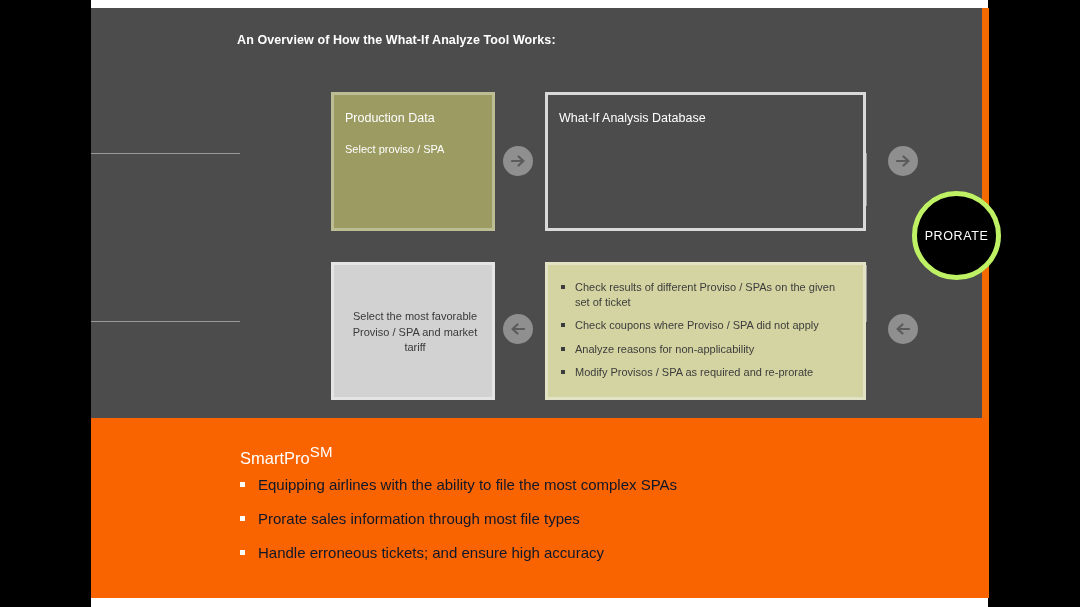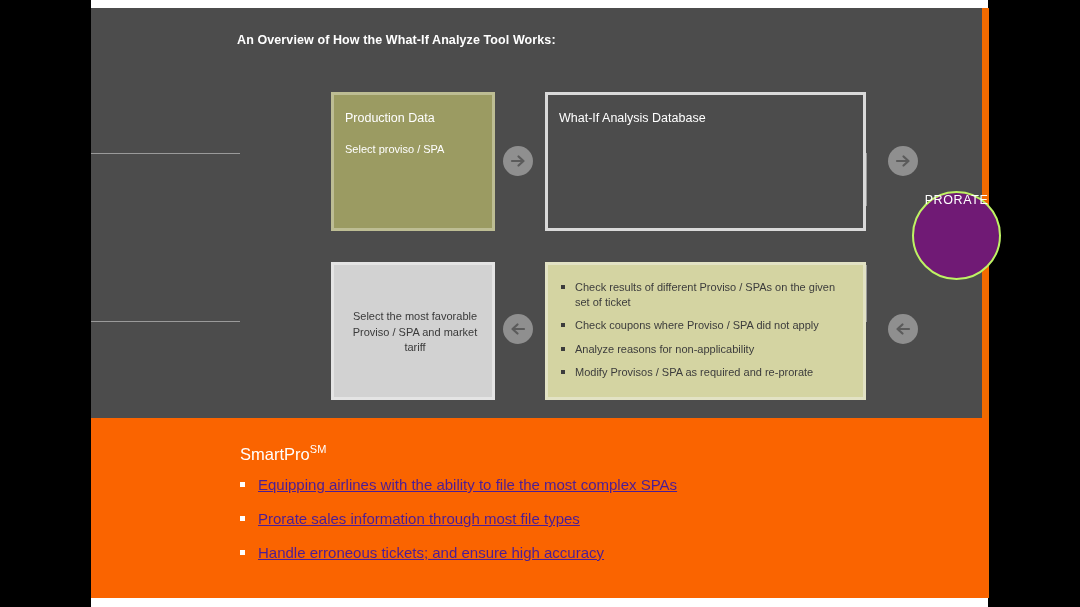--- a/index.html
+++ b/index.html
@@ -185,55 +185,55 @@
   #arrow-bot-right  { left: 797px; top: 306px; }
 
   
   #prorate-circle {
     position: absolute;
     left: 821px;
     top: 183px;
     width: 89px;
     height: 89px;
     border-radius: 50%;
-    background: #701a75;
-    border: 2px solid #bef264;
+    background: #000000;
+    border: 5px solid #bef264;
     box-sizing: border-box;
     display: flex;
+    align-items: center;
     justify-content: center;
   }
   #prorate-label {
     color: #ffffff;
     font-size: 12.5px;
     letter-spacing: .6px;
   }
 
   
   #smartpro-title {
     position: absolute;
     left: 149px;
     top: 25px;
     font-size: 16.5px;
     color: #ffffff;
   }
   #smartpro-title sup {
-    font-size: 11px;
+    font-size: 15px;
     vertical-align: super;
     letter-spacing: .3px;
     text-align: right;
   }
   #summary-list {
     position: absolute;
     left: 149px;
     top: 58px;
     list-style: none;
     margin: 0;
     padding: 0;
-    color: #4c1d95;
-    text-decoration: underline;
+    color: #0f172a;
   }
   #summary-list li {
     position: relative;
     padding-left: 18px;
     margin-bottom: 16px;
     font-size: 15px;
     line-height: 1.2;
     white-space: nowrap;
   }
   #summary-list li:before {

